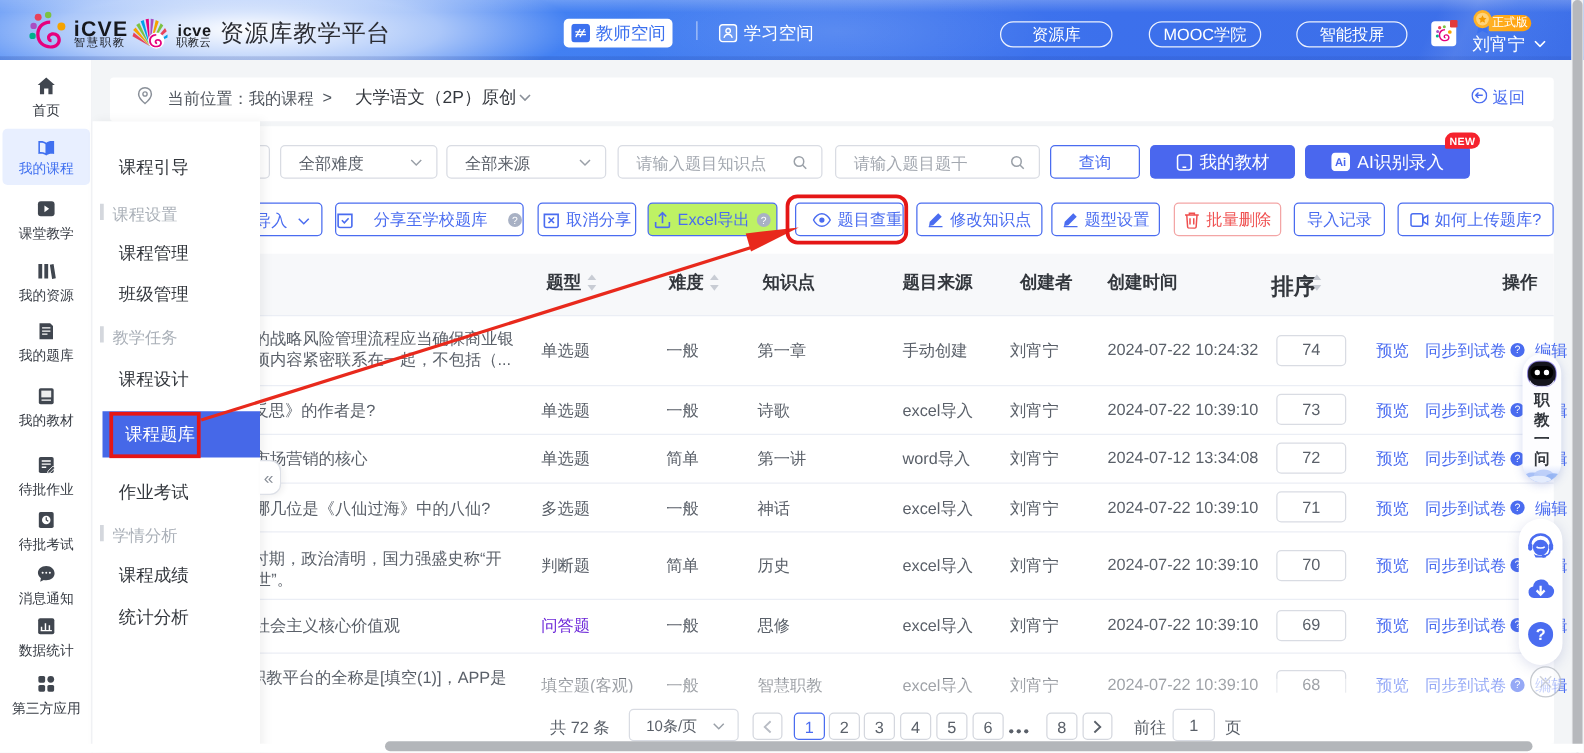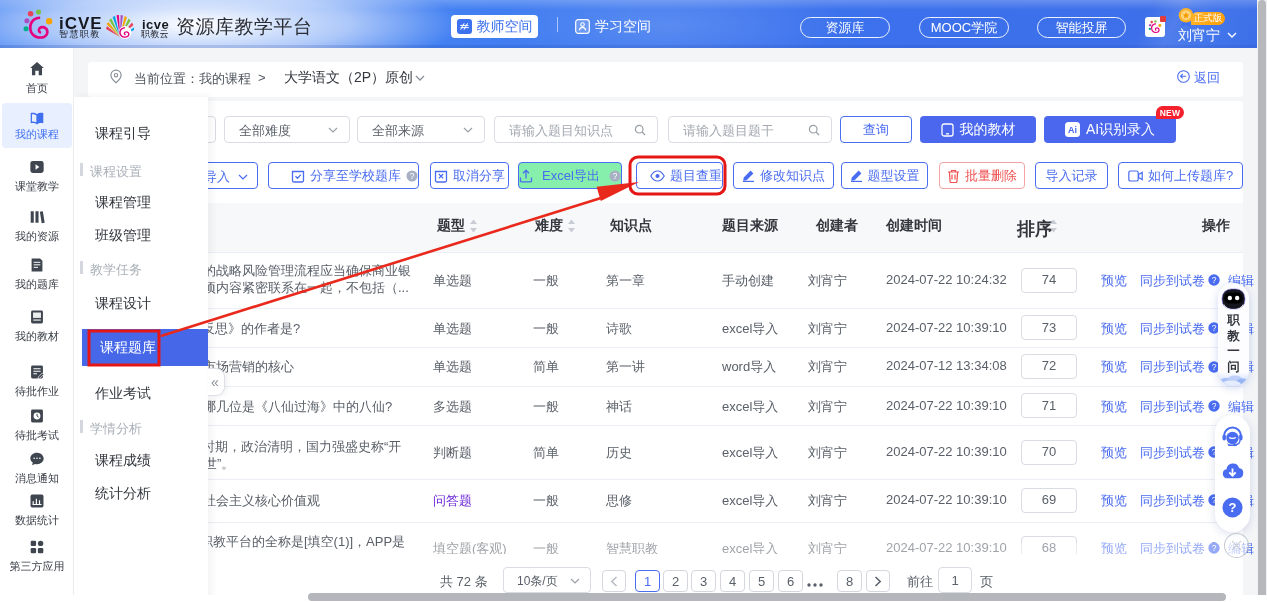--- a/index.html
+++ b/index.html
@@ -234,39 +234,39 @@
  <span style="font-size:14px;color:#fff">AI识别录入</span>
   </div>
 <div class="abs flex" style="left:1156px;top:106px;width:28px;height:13px;background:#f5222d;border-radius:7px 7px 7px 1px;justify-content:center">
     <span style="font-size:8.5px;font-weight:bold;color:#fff;letter-spacing:.3px">NEW</span>
   </div>
 <div class="abs" style="left:190px;top:162px;width:68px;height:27px;border:1px solid #4a6cf0;border-radius:4px;background:#fff"></div>
 <div class="abs" style="left:204px;top:168px;font-size:13px;color:#4a6cf0">导入</div>
 <svg class="abs" style="left:238px;top:174px" width="10" height="6" viewBox="0 0 10 6">
     <path d="M1 1 L5 5 L9 1" stroke="#4a6cf0" stroke-width="1.2" fill="none"></path>
   </svg>
-<div class="abs flex" style="left:268px;top:162px;width:151px;height:27px;border:1px solid #4a6cf0;border-radius:4px;justify-content:flex-end;gap:5px;background:#fff">
+<div class="abs flex" style="left:268px;top:162px;width:151px;height:27px;border:1px solid #4a6cf0;border-radius:4px;justify-content:space-between;gap:15px;background:#fff">
     <svg width="14" height="14" viewBox="0 0 14 14">
       <path d="M1.5 2.5 h11 v9 a1.5 1.5 0 0 1 -1.5 1.5 h-8 a1.5 1.5 0 0 1 -1.5 -1.5 Z" fill="none" stroke="#4a6cf0" stroke-width="1.3"></path>
       <path d="M4.5 7.2 l2 2 l3.4 -3.6" stroke="#4a6cf0" stroke-width="1.3" fill="none"></path>
     </svg>
     <span style="font-size:13px;color:#4a6cf0">分享至学校题库</span>
     <svg width="12" height="12" viewBox="0 0 13 13">
       <circle cx="6.5" cy="6.5" r="6" fill="#a8b1c4"></circle>
       <text x="6.5" y="9.6" font-size="9" fill="#fff" text-anchor="middle" font-family="Liberation Sans">?</text>
     </svg>
   </div>
 <div class="abs flex" style="left:430px;top:162px;width:79px;height:27px;border:1px solid #4a6cf0;border-radius:4px;justify-content:center;gap:5px;background:#fff">
     <svg width="14" height="14" viewBox="0 0 14 14">
       <path d="M1.5 2.5 h11 v9 a1.5 1.5 0 0 1 -1.5 1.5 h-8 a1.5 1.5 0 0 1 -1.5 -1.5 Z" fill="none" stroke="#4a6cf0" stroke-width="1.3"></path>
       <path d="M4.8 5 l4.4 4.4 M9.2 5 l-4.4 4.4" stroke="#4a6cf0" stroke-width="1.3"></path>
     </svg>
     <span style="font-size:13px;color:#4a6cf0">取消分享</span>
   </div>
-<div class="abs flex" style="left:518px;top:162px;width:104px;height:27px;border:1px solid #4a6cf0;border-radius:4px;justify-content:space-between;gap:5px;background:#86efac">
+<div class="abs flex" style="left:518px;top:162px;width:104px;height:27px;border:1px solid #4a6cf0;border-radius:4px;justify-content:center;gap:5px;background:#bef264">
     <svg width="14" height="14" viewBox="0 0 14 14">
       <path d="M7 9.5 V1.5 M4 4.2 L7 1.2 L10 4.2" stroke="#4a6cf0" stroke-width="1.3" fill="none"></path>
       <path d="M1.5 8.5 v3.4 a1 1 0 0 0 1 1 h9 a1 1 0 0 0 1 -1 V8.5" stroke="#4a6cf0" stroke-width="1.3" fill="none"></path>
     </svg>
     <span style="font-size:13px;color:#4a6cf0">Excel导出</span>
     <svg width="12" height="12" viewBox="0 0 13 13">
       <circle cx="6.5" cy="6.5" r="6" fill="#a8b1c4"></circle>
       <text x="6.5" y="9.6" font-size="9" fill="#fff" text-anchor="middle" font-family="Liberation Sans">?</text>
     </svg>
   </div>

